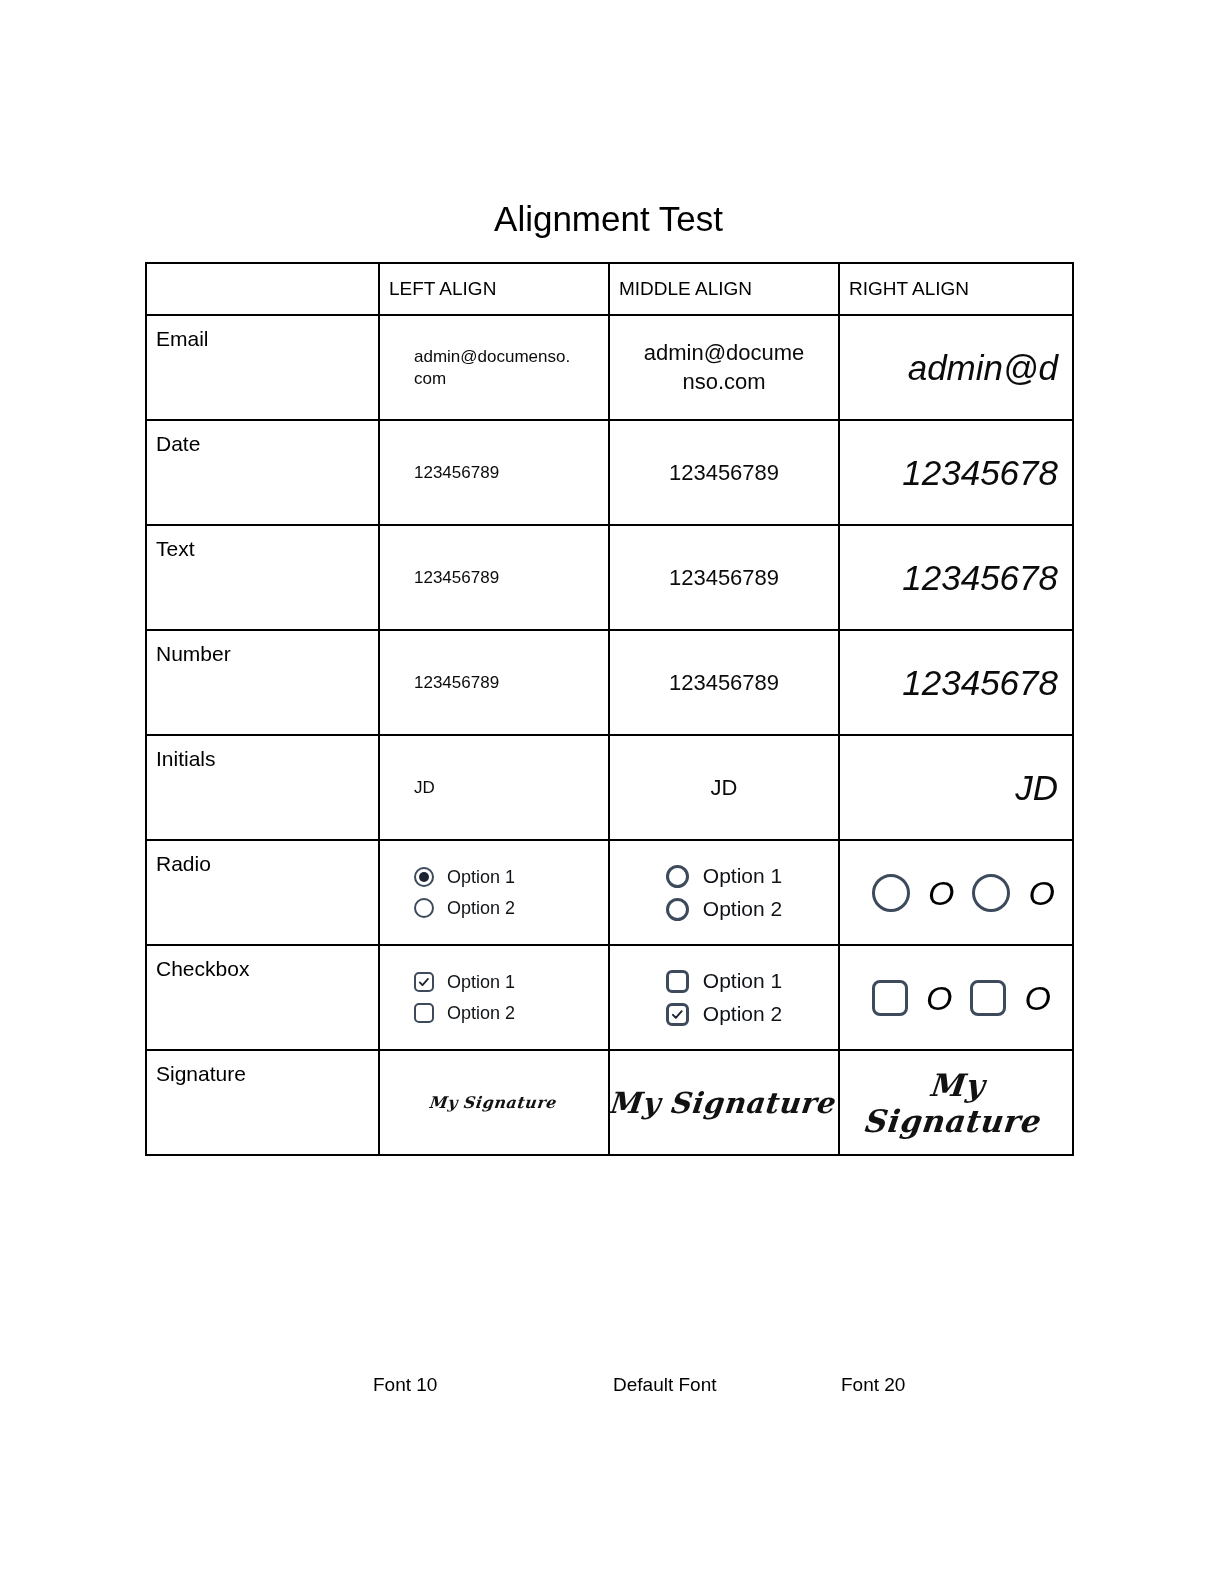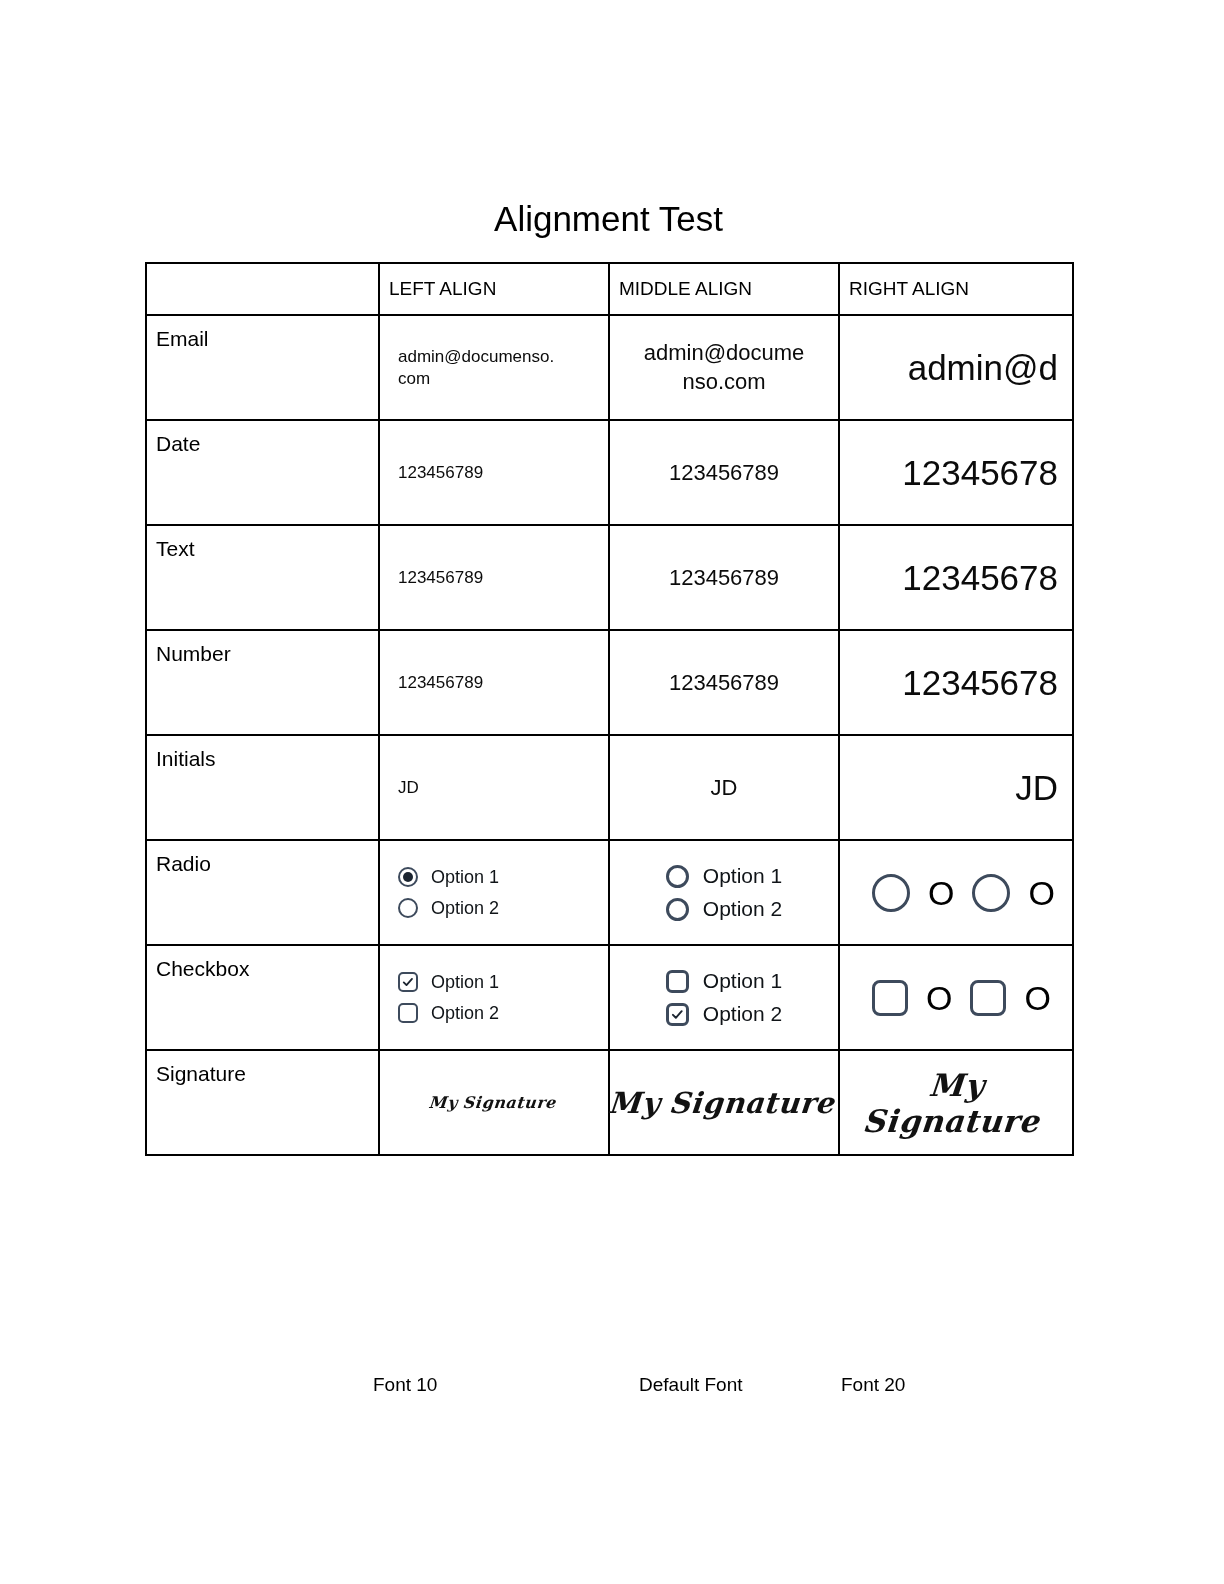--- a/index.html
+++ b/index.html
@@ -43,23 +43,23 @@
     color: #000;
   }
   td.lbl {
     vertical-align: top;
     font-size: 21px;
     padding: 11px 0 0 9px;
     color: #000;
   }
   tr.row { height: 105px; }
   td.val { vertical-align: middle; }
-  td.v-left  { text-align: left;   font-size: 17px; padding-left: 18px; }
+  td.v-left  { text-align: left;   font-size: 17px; padding-left: 34px; }
   td.v-mid   { text-align: center; font-size: 22px; padding: 0 22px; }
-  td.v-right { text-align: right;  font-size: 35px; padding-right: 14px; }
+  td.v-right { text-align: right;  font-size: 35px; padding-right: 14px; font-style: italic; }
   td.v-right.anchor-left { text-align: left; padding-left: 16px; }
   td.center { text-align: center; padding: 0; }
   .pre { white-space: pre-line; line-height: 1.28; }
 
   
   .opts { display: flex; flex-direction: column; gap: 10px; }
   .opt  { display: flex; align-items: center; gap: 13px; }
   .opt-label { font-size: 18px; color: #101418; }
   .v-mid .opts { gap: 9px; }
   .v-mid .opt  { gap: 14px; }
@@ -102,21 +102,21 @@
     transform: skewX(-8deg);
     letter-spacing: 0.5px;
     color: #121212;
   }
   .sig-s { font-size: 16px; }
   .sig-m { font-size: 29px; }
   .sig-l { font-size: 31px; }
 
   .footer-label { position: absolute; top: 1358px; font-size: 19px; color: #000; text-align: right; }
   .footer-left   { left: 373px; }
-  .footer-middle { left: 639px; }
+  .footer-middle { left: 613px; }
   .footer-right  { left: 841px; }
 </style>
 </head>
 <body>
 
 <div class="page">
 
   <div class="title">Alignment Test</div>
 
   <table class="tbl">

